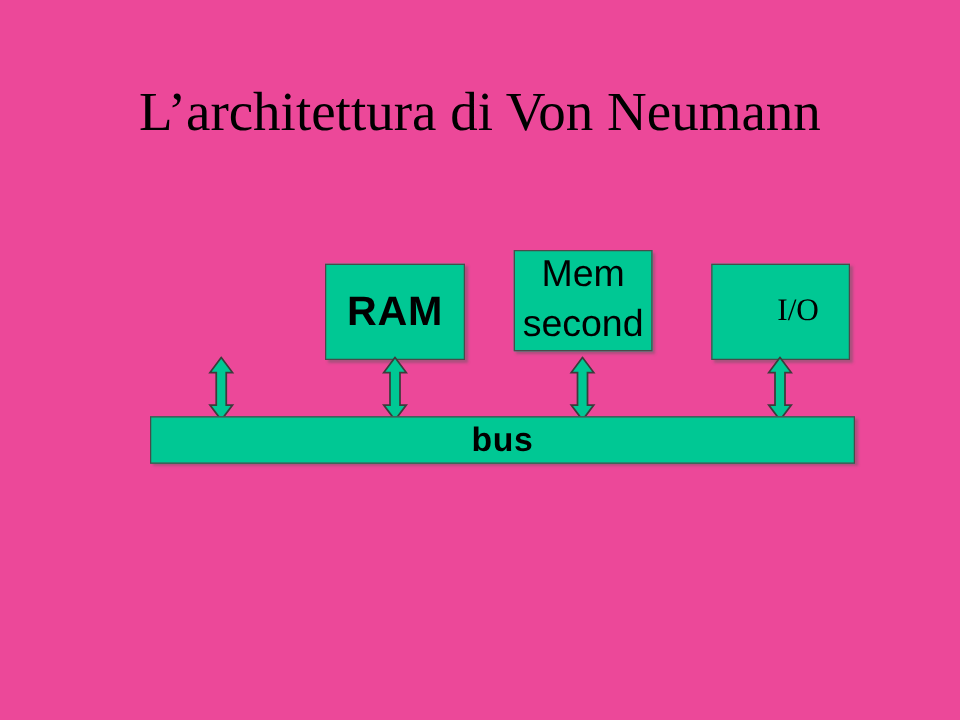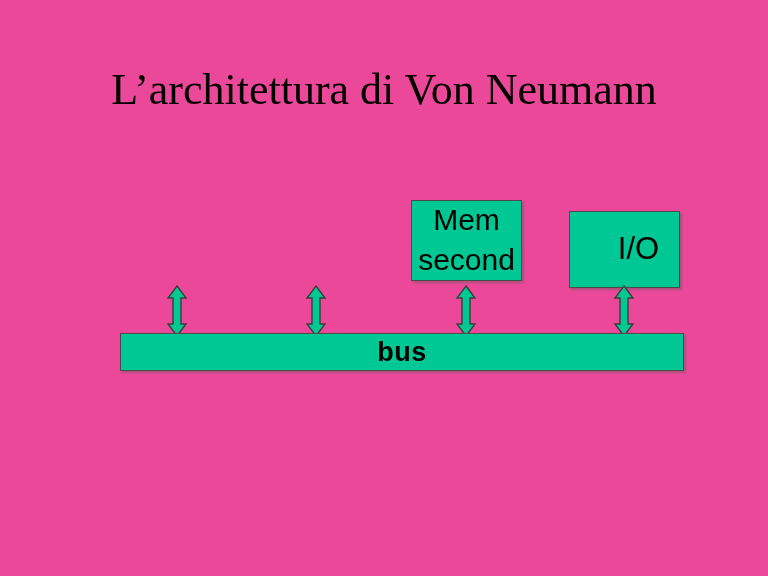--- a/index.html
+++ b/index.html
@@ -53,22 +53,22 @@
     font-weight: bold;
     font-size: 33px;
     letter-spacing: 0.5px;
   }
   .comp-label.regular {
     font-weight: normal;
     font-size: 31px;
   }
   .comp-label.serifish {
     font-weight: normal;
-    font-size: 31px;
-    font-family: Liberation Sans, sans-serif;
+    font-size: 25px;
+    font-family: Liberation Serif, serif;
     margin-left: 28px;
   }
 
   #box-cpu   { left: 121px; top: 211px; width: 110px; height: 77px; }
   #box-ram   { left: 260px; top: 211px; width: 112px; height: 77px; }
   #box-mem   { left: 411px; top: 200px; width: 111px; height: 81px; }
   #box-io    { left: 569px; top: 211px; width: 111px; height: 77px; }
 
   
   #box-mem .comp-label {
@@ -116,20 +116,23 @@
   #arrow-io  { left: 613px; }
 </style>
 </head>
 <body>
 
 <div id="slide">
 
   <div id="slide-title">L’architettura di Von Neumann</div>
 
 
+  <div class="comp-box" id="box-ram">
+    <span class="comp-label bold">RAM</span>
+  </div>
 
   <div class="comp-box" id="box-mem">
     <span class="comp-label regular">Mem
 second</span>
   </div>
 
   <div class="comp-box" id="box-io">
     <span class="comp-label serifish">I/O</span>
   </div>
 

